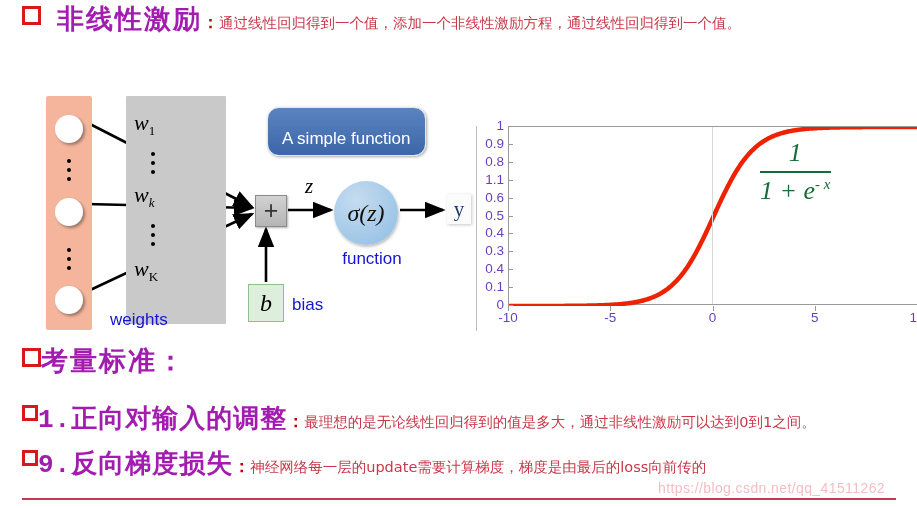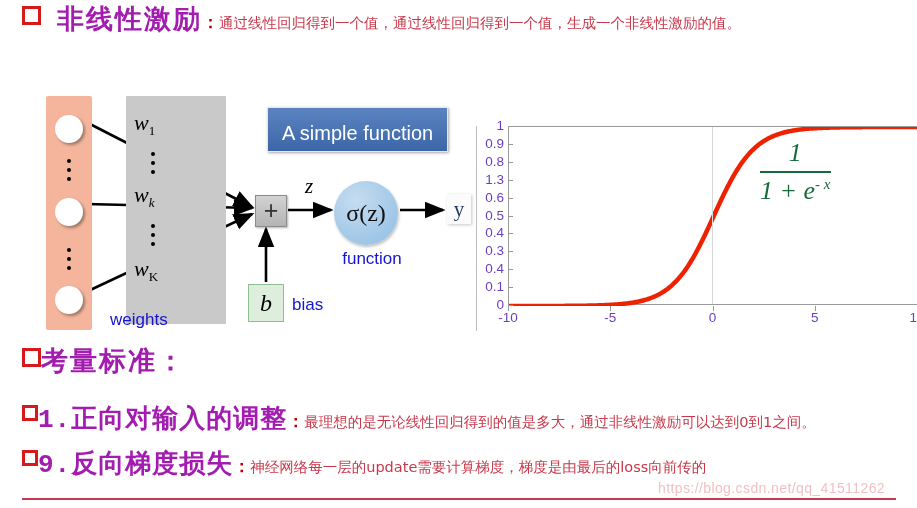--- a/index.html
+++ b/index.html
@@ -186,23 +186,23 @@
 
   
   #banner {
     position: absolute;
     left: 267px;
     top: 21px;
     background: linear-gradient(#5a84c0, #3d66a8);
     border: 1px solid #dfe8f5;
     box-shadow: 1px 1px 3px rgba(0,0,0,0.35);
     color: #ffffff;
-    font-size: 20px;
-    padding: 14px 14px 6px 14px;
-    border-radius: 1px;
+    font-size: 17px;
+    padding: 21px 14px 6px 14px;
+    border-radius: 12px;
     font-family: "Liberation Sans", sans-serif;
   }
 
   
   #sum-box {
     position: absolute;
     left: 255px;
     top: 109px;
     width: 30px;
     height: 30px;
@@ -234,20 +234,21 @@
     top: 177px;
     width: 64px;
     height: 64px;
     border-radius: 50%;
     background: radial-gradient(circle at 35% 30%, #c5dcf0, #8fbde3);
     box-shadow: 1px 2px 3px rgba(0,0,0,0.25);
     display: flex;
     align-items: center;
     justify-content: center;
     font-family: "Liberation Serif", "DejaVu Serif", serif;
+    font-style: italic;
     font-size: 24px;
     color: #111;
   }
   #sigma-circle { top: 95px; }
 
   
   #activation-caption {
     position: absolute;
     left: 322px;
     top: 162px;
@@ -429,21 +430,21 @@
     height: 2px;
     background: #c8384a;
   }
 </style>
 </head>
 <body>
 
 <div class="head-row" id="title-block">
   <span class="bullet"></span>
   <span class="title-text">
-    <span class="head-cjk">非线性激励</span><span class="head-colon">：</span><span class="body-red desc">通过线性回归得到一个值，通过线性回归得到一个值，生成一个非线性激励的值。</span>
+    <span class="head-cjk">非线性激励</span><span class="head-colon">：</span><span class="body-red desc">通过线性回归得到一个值，添加一个非线性激励方程，通过线性回归得到一个值。</span>
   </span>
 </div>
 
 <div id="diagram">
 
   <svg id="wires" viewBox="0 0 917 250">
     <defs>
       <marker id="arrow" markerWidth="9" markerHeight="9" refX="7" refY="3.2" orient="auto">
         <path d="M0,0 L8,3.2 L0,6.4 z" fill="#000"></path>
       </marker>
@@ -519,21 +520,21 @@
 </div>
 <div id="zero-guide"></div>
 <div id="ytick-wrap">
     <div class="ytick" style="top: 172px;">0</div>
     <div class="ytick" style="top: 154.1px;">0.1</div>
     <div class="ytick" style="top: 136.2px;">0.4</div>
     <div class="ytick" style="top: 118.3px;">0.3</div>
     <div class="ytick" style="top: 100.4px;">0.4</div>
     <div class="ytick" style="top: 82.5px;">0.5</div>
     <div class="ytick" style="top: 64.6px;">0.6</div>
-    <div class="ytick" style="top: 46.7px;">1.3</div>
+    <div class="ytick" style="top: 46.7px;">1.1</div>
     <div class="ytick" style="top: 28.8px;">0.8</div>
     <div class="ytick" style="top: 10.9px;">0.9</div>
     <div class="ytick" style="top: -7px;">1</div>
   </div>
 <div id="xtick-wrap">
     <div class="xtick" style="left: 32px;">-10</div>
     <div class="xtickmark" style="left: 32px;"></div>
     <div class="xtick" style="left: 134.25px;">-5</div>
     <div class="xtickmark" style="left: 134.25px;"></div>
     <div class="xtick" style="left: 236.5px;">0</div>

